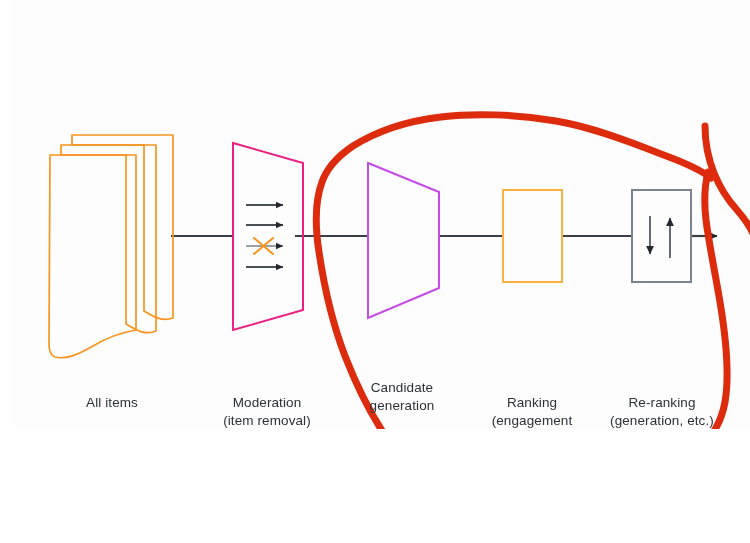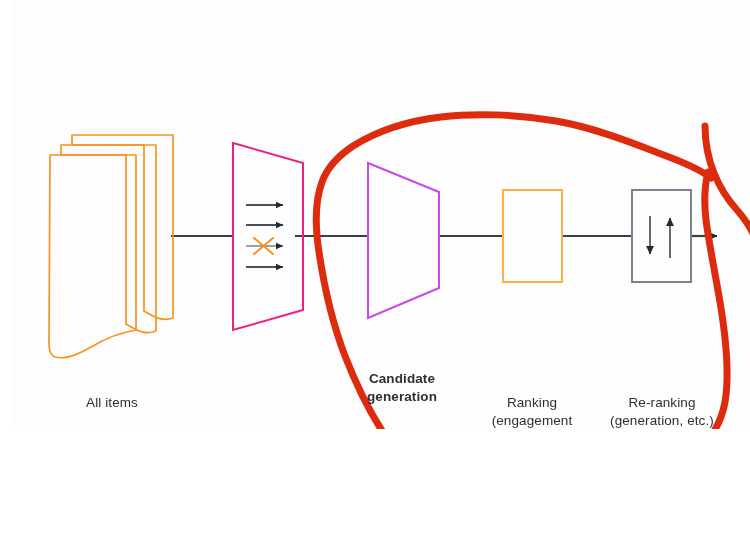--- a/index.html
+++ b/index.html
@@ -32,21 +32,21 @@
     text-align: center;
     color: #2c3137;
     font-family: "Liberation Sans", sans-serif;
     font-size: 13.5px;
     line-height: 18px;
     white-space: pre-line;
     letter-spacing: 0.1px;
   }
   #label-all-items      { left: 30px;  top: 394px; width: 142px; }
   #label-moderation     { left: 185px; top: 394px; width: 142px; }
-  #label-candidate      { left: 320px; top: 370px; width: 142px; font-weight: bold; }
+  #label-candidate      { left: 320px; top: 379px; width: 142px; }
   #label-ranking        { left: 450px; top: 394px; width: 142px; }
   #label-reranking      { left: 580px; top: 394px; width: 142px; }
 </style>
 </head>
 <body>
 
 <div id="stage">
 
   <svg id="diagram-svg" viewBox="0 0 750 543">
     <defs>
@@ -137,20 +137,22 @@
                C 693 203 693 188 697 172" fill="none" stroke="#dd2b0e" stroke-width="7" stroke-linecap="round" stroke-linejoin="round"></path>
       <path d="M 694 126
                C 694 142 697 158 703 173
                C 709 188 717 200 726 210
                C 733 218 739 226 743 236" fill="none" stroke="#dd2b0e" stroke-width="7" stroke-linecap="round" stroke-linejoin="round"></path>
     </g>
   </svg>
 
   <div class="stage-label" id="label-all-items">All items</div>
 
+  <div class="stage-label" id="label-moderation">Moderation
+(item removal)</div>
 
   <div class="stage-label" id="label-candidate">Candidate
 generation</div>
 
   <div class="stage-label" id="label-ranking">Ranking
 (engagement
 prediction)</div>
 
   <div class="stage-label" id="label-reranking">Re-ranking
 (generation, etc.)</div>

